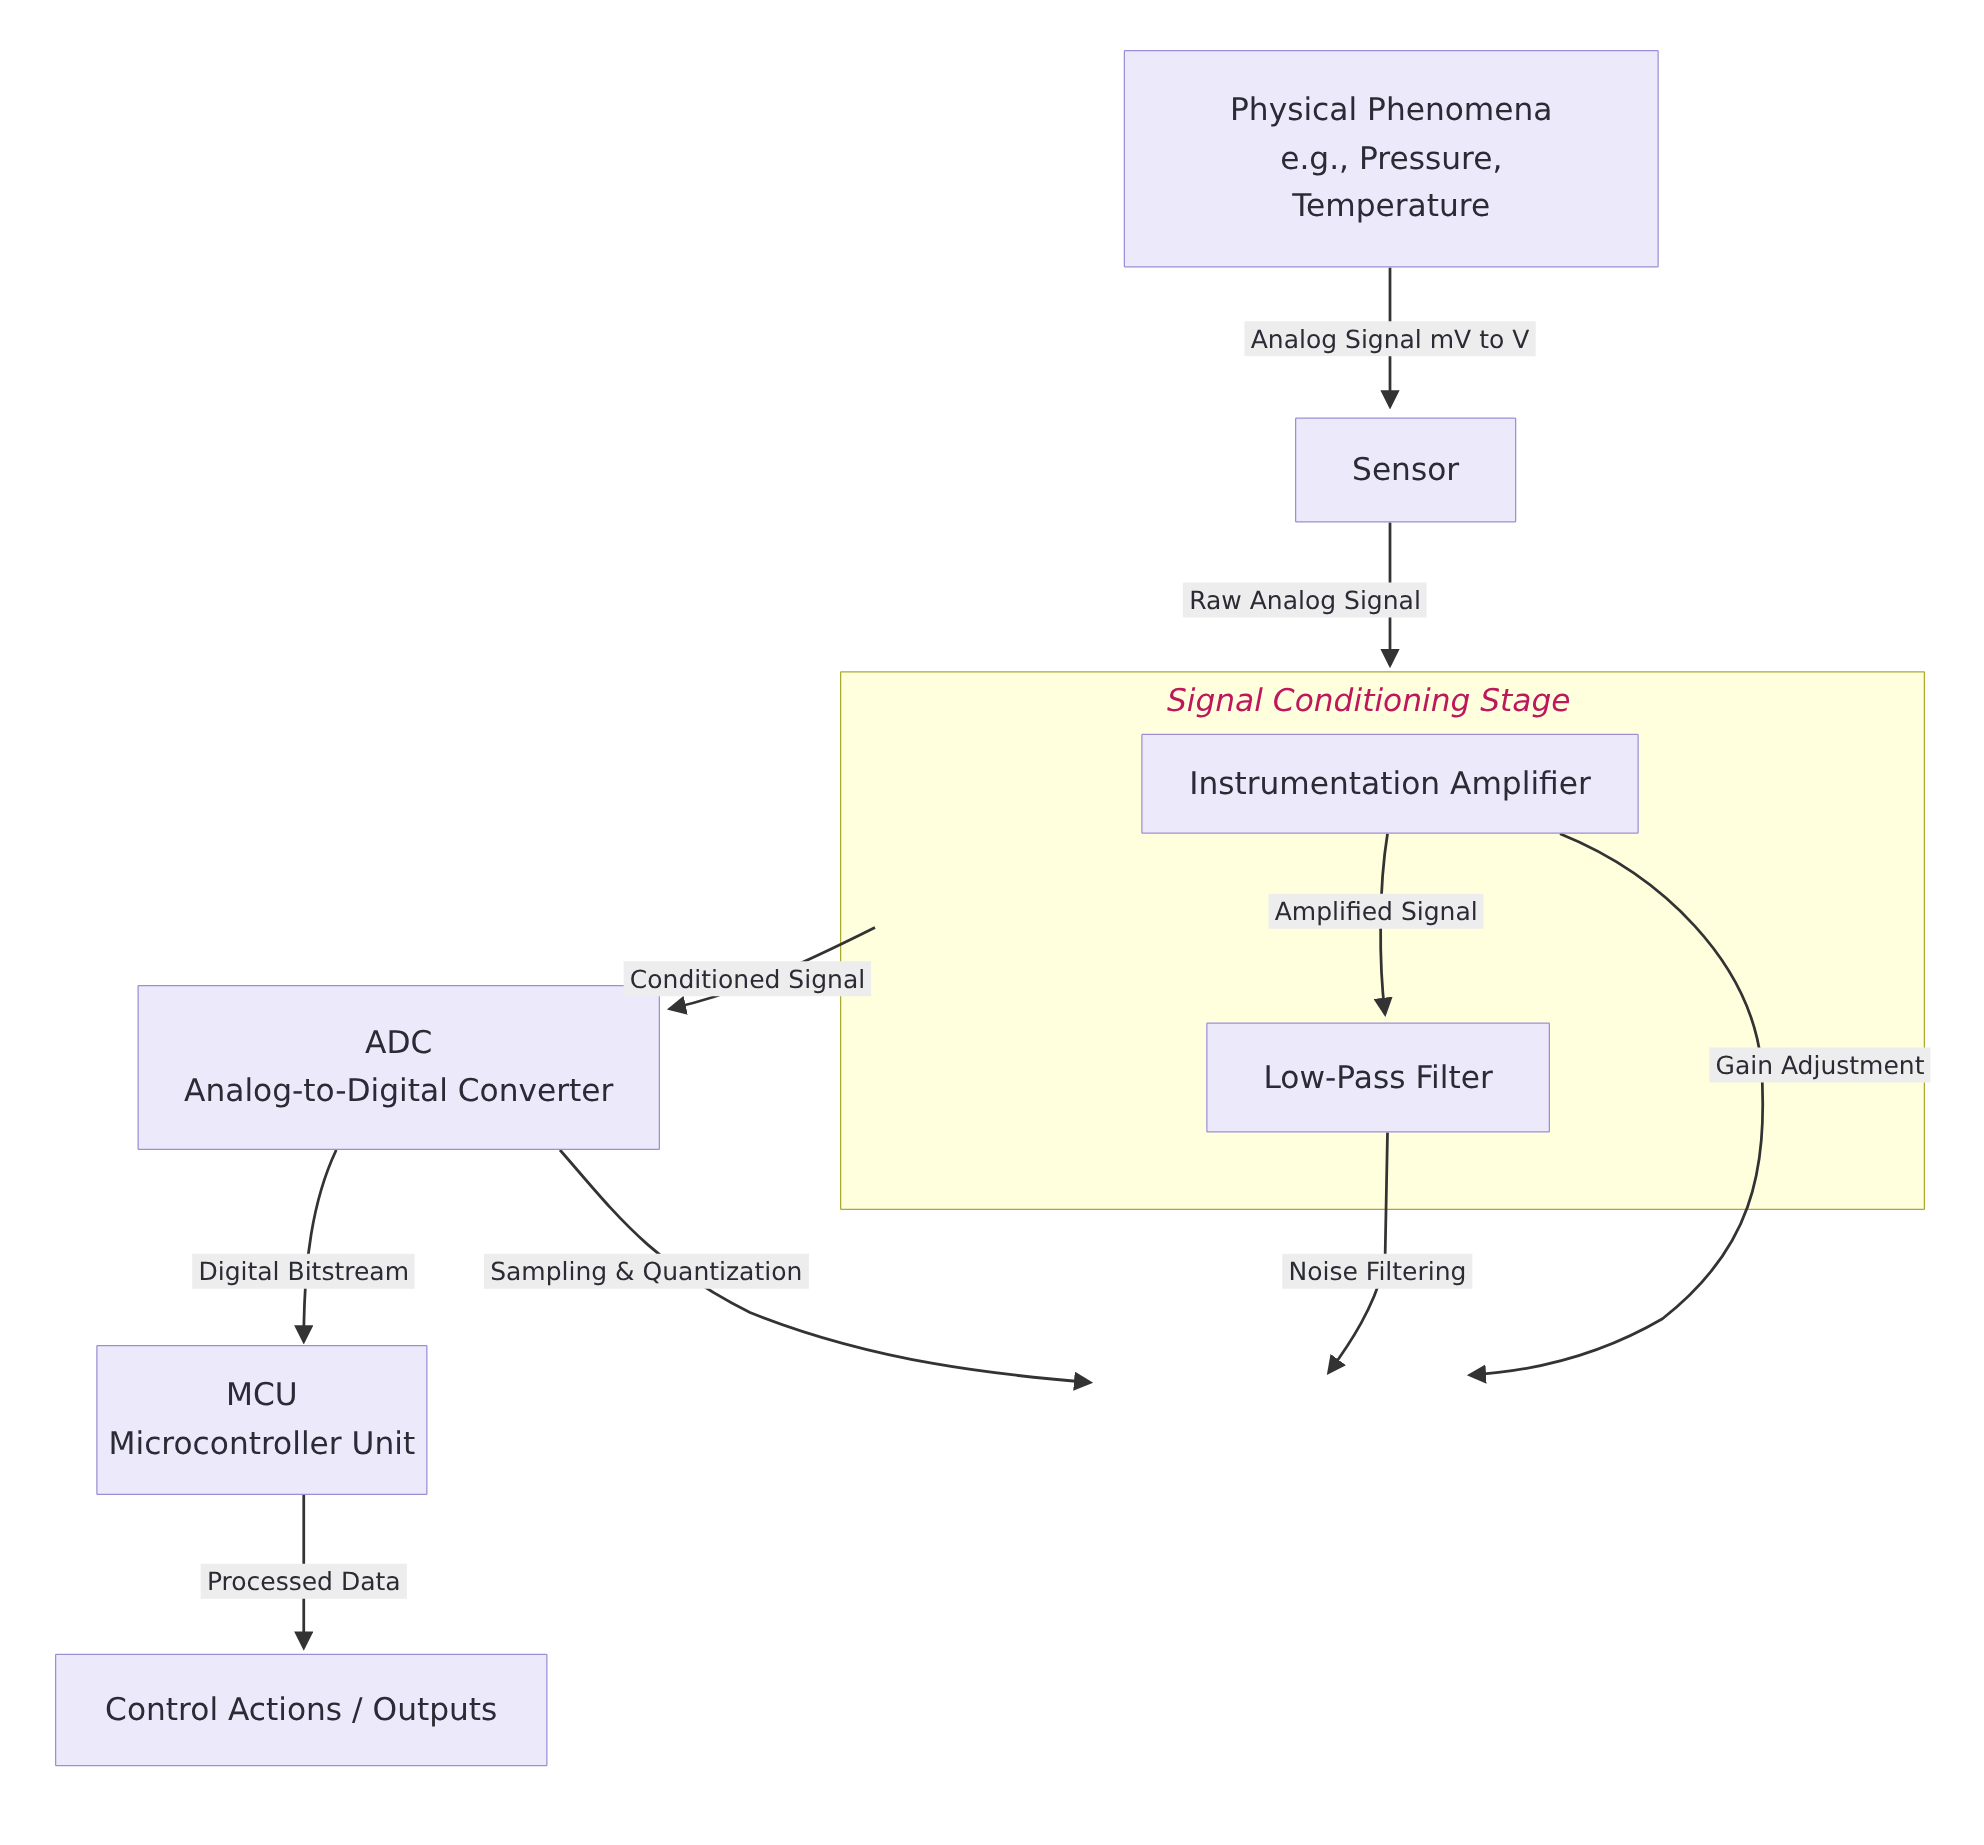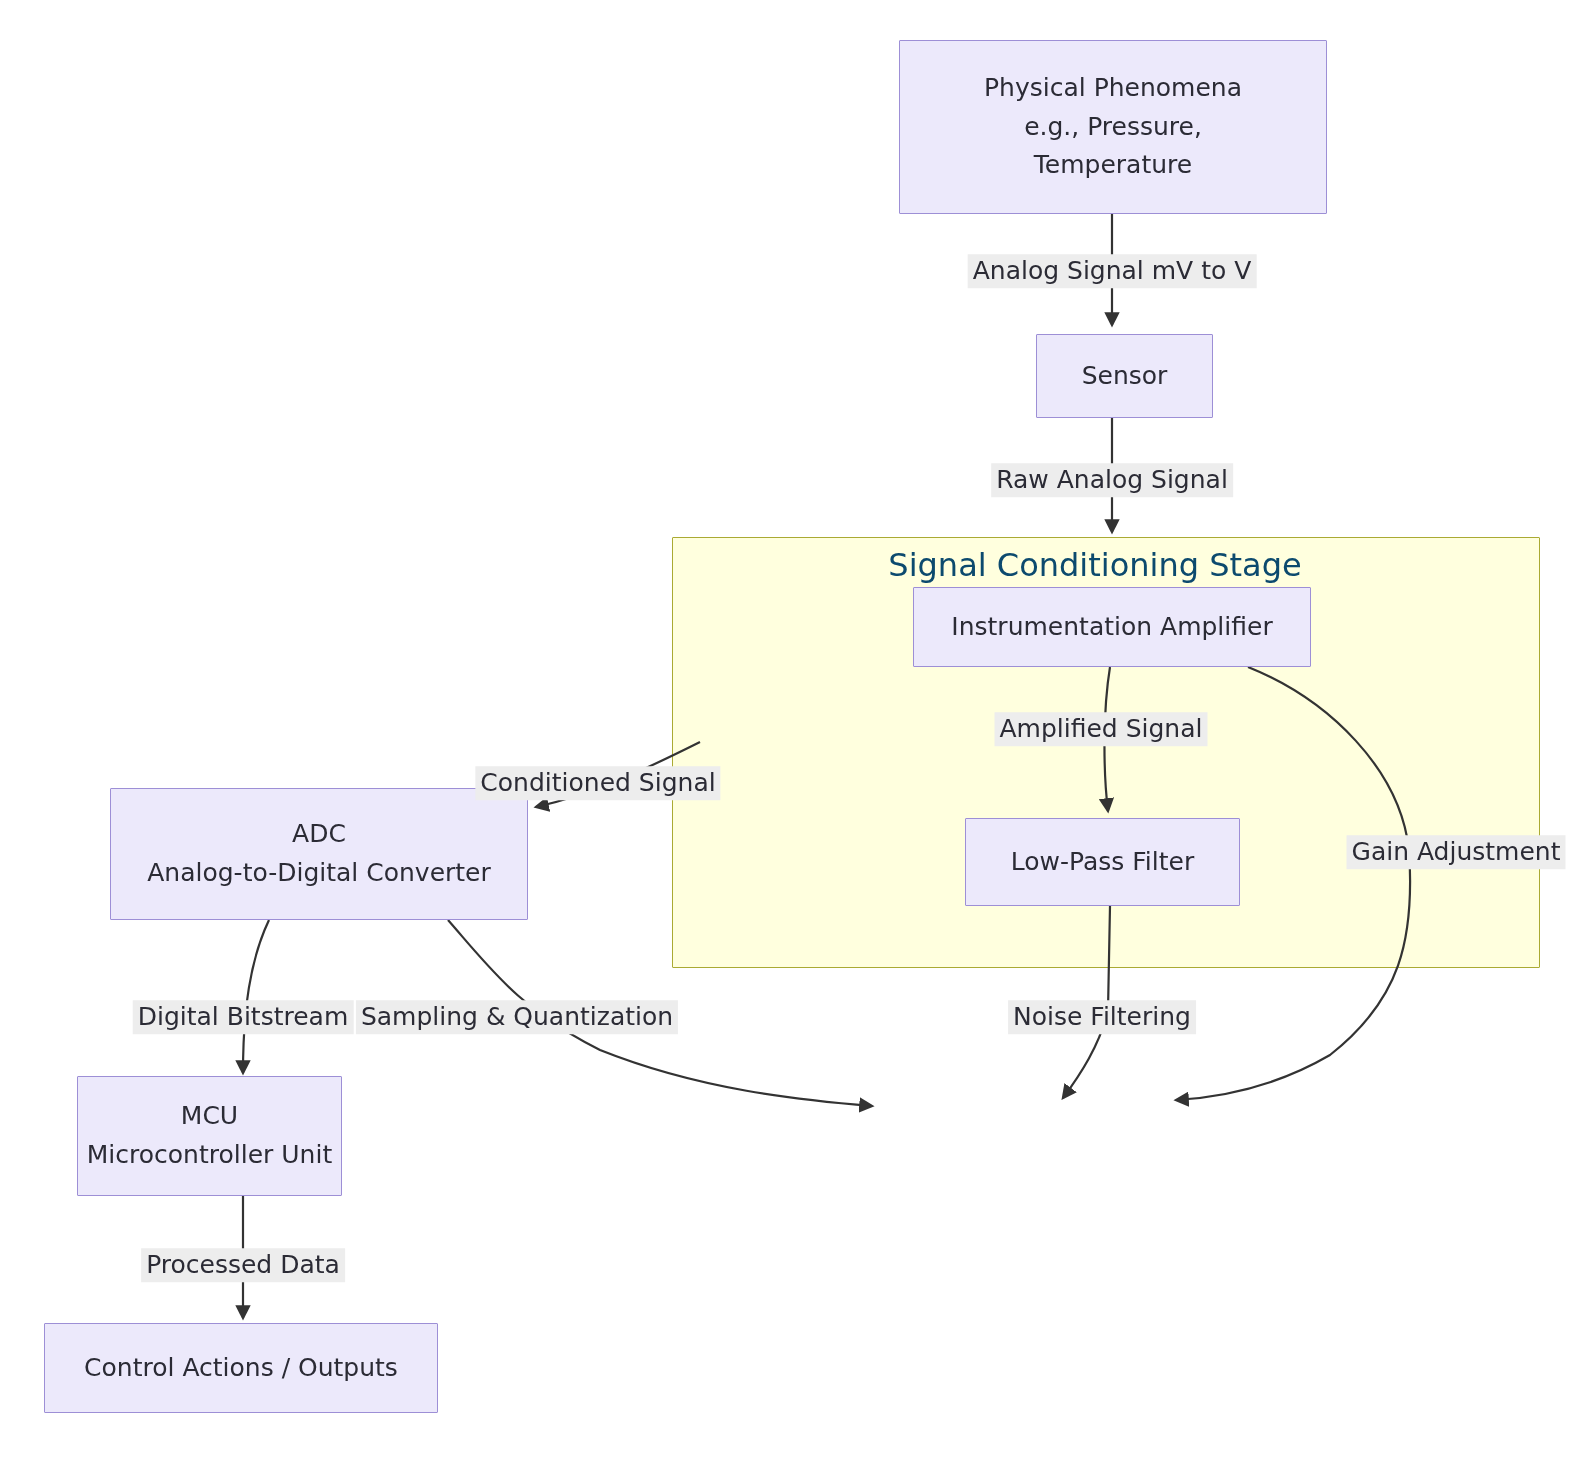--- a/index.html
+++ b/index.html
@@ -46,30 +46,31 @@
   }
   .cluster {
     position: absolute;
     box-sizing: border-box;
     background: #FFFFDE;
     border: 1.6px solid #AAAA33;
     border-radius: 1px;
   }
   .cluster-title {
     position: absolute;
-    color: #0c4a6e;
-    font-size: 32px;
+    color: #be185d;
+    font-size: 25px;
     white-space: nowrap;
     transform: translateX(-50%);
+    font-style: italic;
   }
   .edge-label {
     position: absolute;
     background: #EDEDED;
     color: #2b2b35;
-    font-size: 25px;
+    font-size: 20px;
     line-height: 1.1;
     padding: 3px 5px;
     white-space: nowrap;
     transform: translate(-50%, -50%);
   }
 </style>
 </head>
 <body>
 
 <div id="canvas">
@@ -131,21 +132,21 @@
     <span class="line">Microcontroller Unit</span>
   </div>
 
   <div class="node" style="left:44px; top:1323px; width:394px; height:90px;">
     <span class="line">Control Actions / Outputs</span>
   </div>
 
 
   <div class="edge-label" style="left:1112px; top:271px;">Analog Signal mV to V</div>
 
-  <div class="edge-label" style="left:1112px; top:480px;">Raw Analog Signal</div>
+  <div class="edge-label" style="left:1044px; top:480px;">Raw Analog Signal</div>
 
   <div class="edge-label" style="left:1101px; top:729px;">Amplified Signal</div>
 
   <div class="edge-label" style="left:598px; top:783px;">Conditioned Signal</div>
 
   <div class="edge-label" style="left:243px; top:1017px;">Digital Bitstream</div>
 
   <div class="edge-label" style="left:243px; top:1265px;">Processed Data</div>
 
   <div class="edge-label" style="left:517px; top:1017px;">Sampling &amp; Quantization</div>

